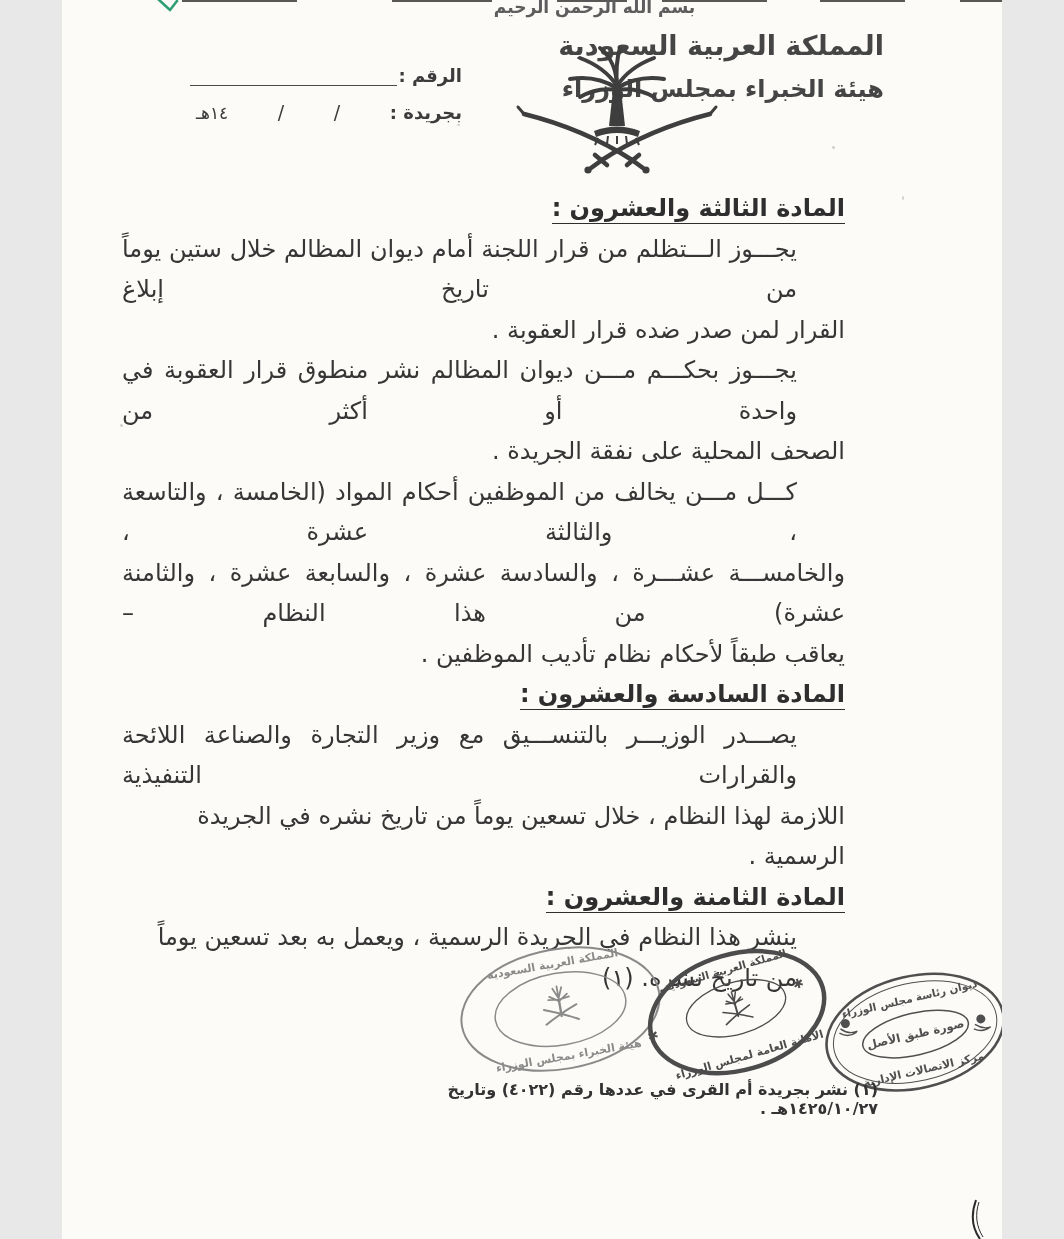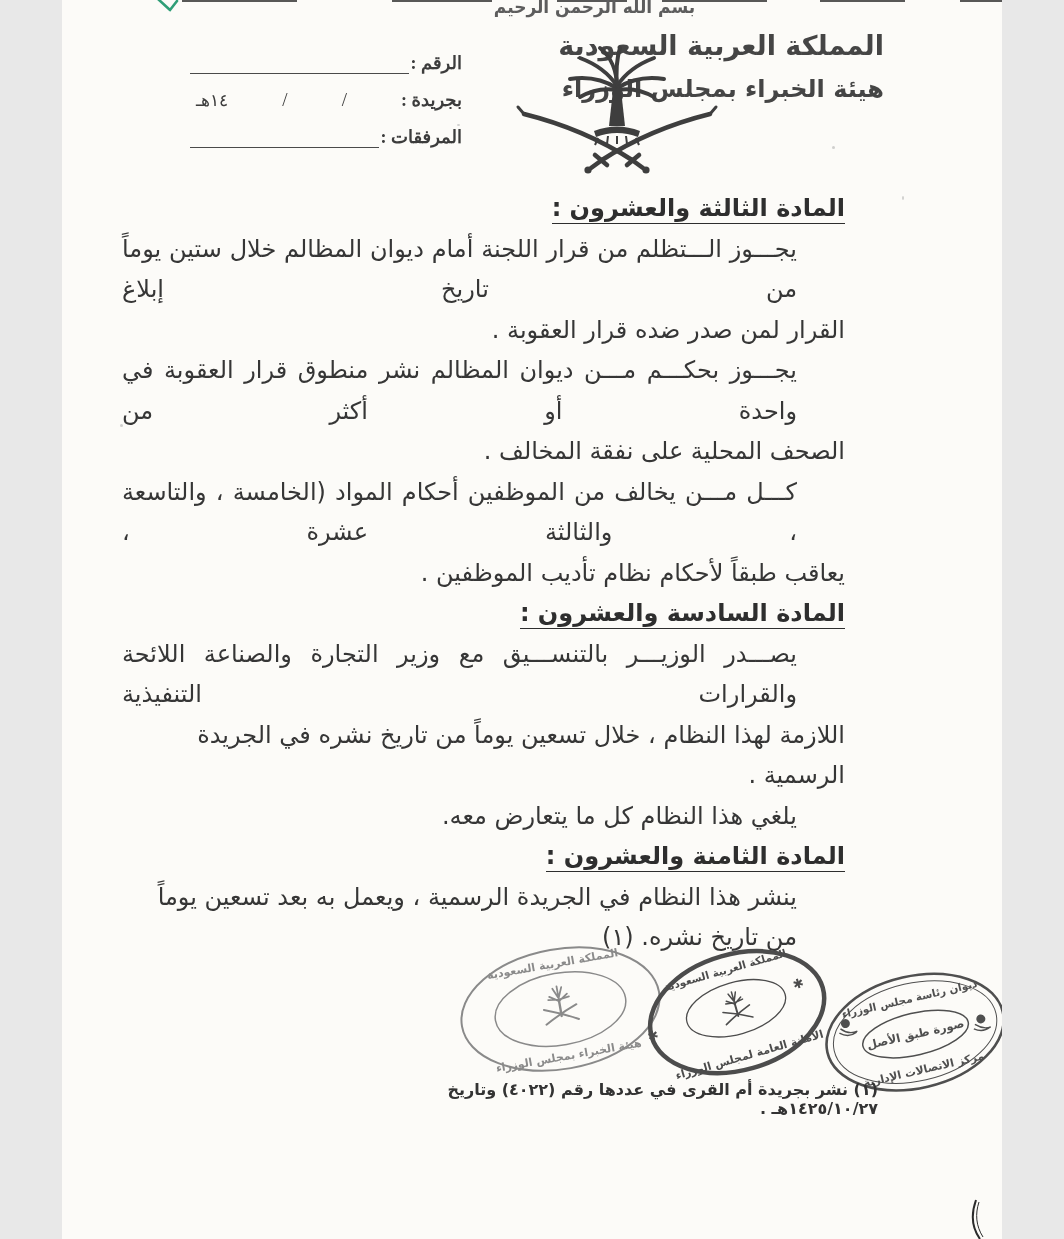--- a/index.html
+++ b/index.html
@@ -27,21 +27,21 @@
   }
   
   .org{
     position:absolute;right:118px;top:30px;width:300px;text-align:center;color:#454545;
   }
   .org .l1{font-size:27px;font-weight:bold;letter-spacing:-2px;white-space:nowrap;}
   .org .l2{font-size:24px;font-weight:bold;letter-spacing:-1px;margin-top:14px;white-space:nowrap;}
   
   .emblem{position:absolute;left:450px;top:36px;}
   
-  .fields{position:absolute;left:128px;top:44px;width:272px;font-size:18px;color:#3c3c3c;font-family:Liberation Serif, serif;}
+  .fields{position:absolute;left:128px;top:56px;width:272px;font-size:18px;color:#3c3c3c;}
   .frow{display:flex;align-items:flex-end;height:30px;margin-bottom:7px;}
   .flabel{font-weight:bold;white-space:nowrap;letter-spacing:-0.5px;}
   .fline{flex:1;border-bottom:1.4px solid #4a4a4a;margin-right:2px;height:22px;}
   .frow.date{justify-content:space-between;padding-left:6px;}
   .slash{font-size:19px;color:#3c3c3c;}
   .hij{font-size:17px;color:#3c3c3c;margin-top:20px;}
   
   .articles{
     position:absolute;top:188px;right:157px;width:723px;
     font-size:24px;line-height:40.5px;color:#363636;
@@ -138,38 +138,34 @@
     <div class="frow">
       <span class="flabel">الرقم :</span>
       <span class="fline"></span>
     </div>
     <div class="frow date">
       <span class="flabel">بجريدة :</span>
       <span class="slash">/</span>
       <span class="slash">/</span>
       <span class="hij">١٤هـ</span>
     </div>
-    <div class="frow">
-      <span class="flabel">المرفقات :</span>
-      <span class="fline"></span>
-    </div>
   </div>
 
   <div class="articles">
       <div class="heading"><span class="hu">المادة الثالثة والعشرون :</span></div>
       <div class="bline first full">يجـــوز الـــتظلم من قرار اللجنة أمام ديوان المظالم خلال ستين يوماً من تاريخ إبلاغ</div>
       <div class="bline last">القرار لمن صدر ضده قرار العقوبة .</div>
       <div class="bline first full">يجـــوز بحكـــم مـــن ديوان المظالم نشر منطوق قرار العقوبة في واحدة أو أكثر من</div>
-      <div class="bline last">الصحف المحلية على نفقة المخالف .</div>
+      <div class="bline last">الصحف المحلية على نفقة الجريدة .</div>
       <div class="bline first full">كـــل مـــن يخالف من الموظفين أحكام المواد (الخامسة ، والتاسعة ، والثالثة عشرة ،</div>
+      <div class="bline full">والخامســـة عشـــرة ، والسادسة عشرة ، والسابعة عشرة ، والثامنة عشرة) من هذا النظام –</div>
       <div class="bline last">يعاقب طبقاً لأحكام نظام تأديب الموظفين .</div>
       <div class="heading"><span class="hu">المادة السادسة والعشرون :</span></div>
       <div class="bline first full">يصـــدر الوزيـــر بالتنســـيق مع وزير التجارة والصناعة اللائحة والقرارات التنفيذية</div>
       <div class="bline last">اللازمة لهذا النظام ، خلال تسعين يوماً من تاريخ نشره في الجريدة الرسمية .</div>
-      <div class="bline first last">يلغي هذا النظام كل ما يتعارض معه.</div>
       <div class="heading"><span class="hu">المادة الثامنة والعشرون :</span></div>
       <div class="bline first last">ينشر هذا النظام في الجريدة الرسمية ، ويعمل به بعد تسعين يوماً من تاريخ نشره. (١)</div>
     </div>
 
   <div class="stamp" id="stamp1">
     <svg width="212" height="132" viewBox="0 0 212 132">
       <ellipse cx="106" cy="65" rx="100" ry="60" fill="none" stroke="#8a8a8a" stroke-width="2"></ellipse>
       <ellipse cx="106" cy="65" rx="66" ry="36" fill="none" stroke="#8a8a8a" stroke-width="1.5"></ellipse>
       <text x="106" y="23" font-size="11" fill="#8a8a8a" text-anchor="middle">المملكة العربية السعودية</text>
       <g stroke="#8a8a8a" transform="translate(106,60) scale(1.5)">

